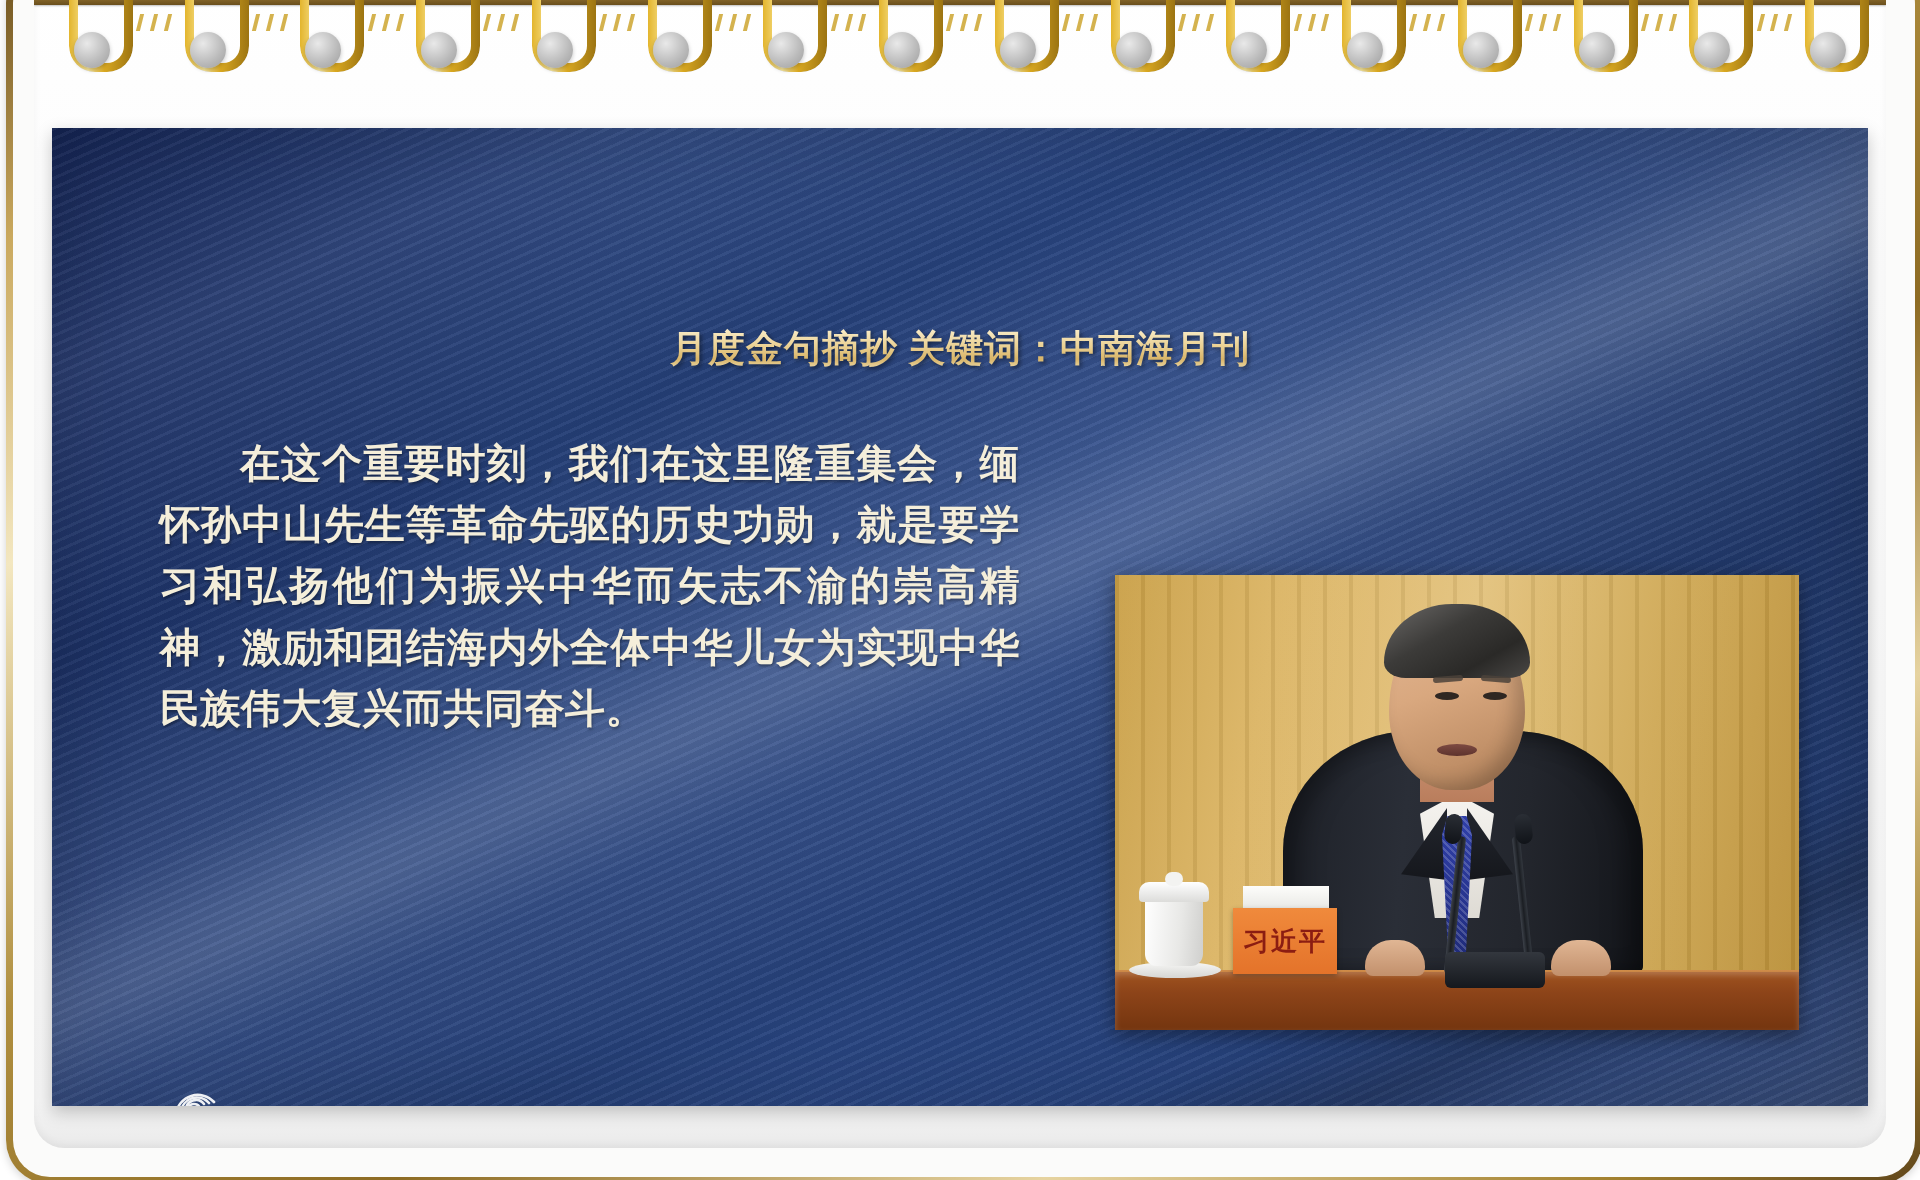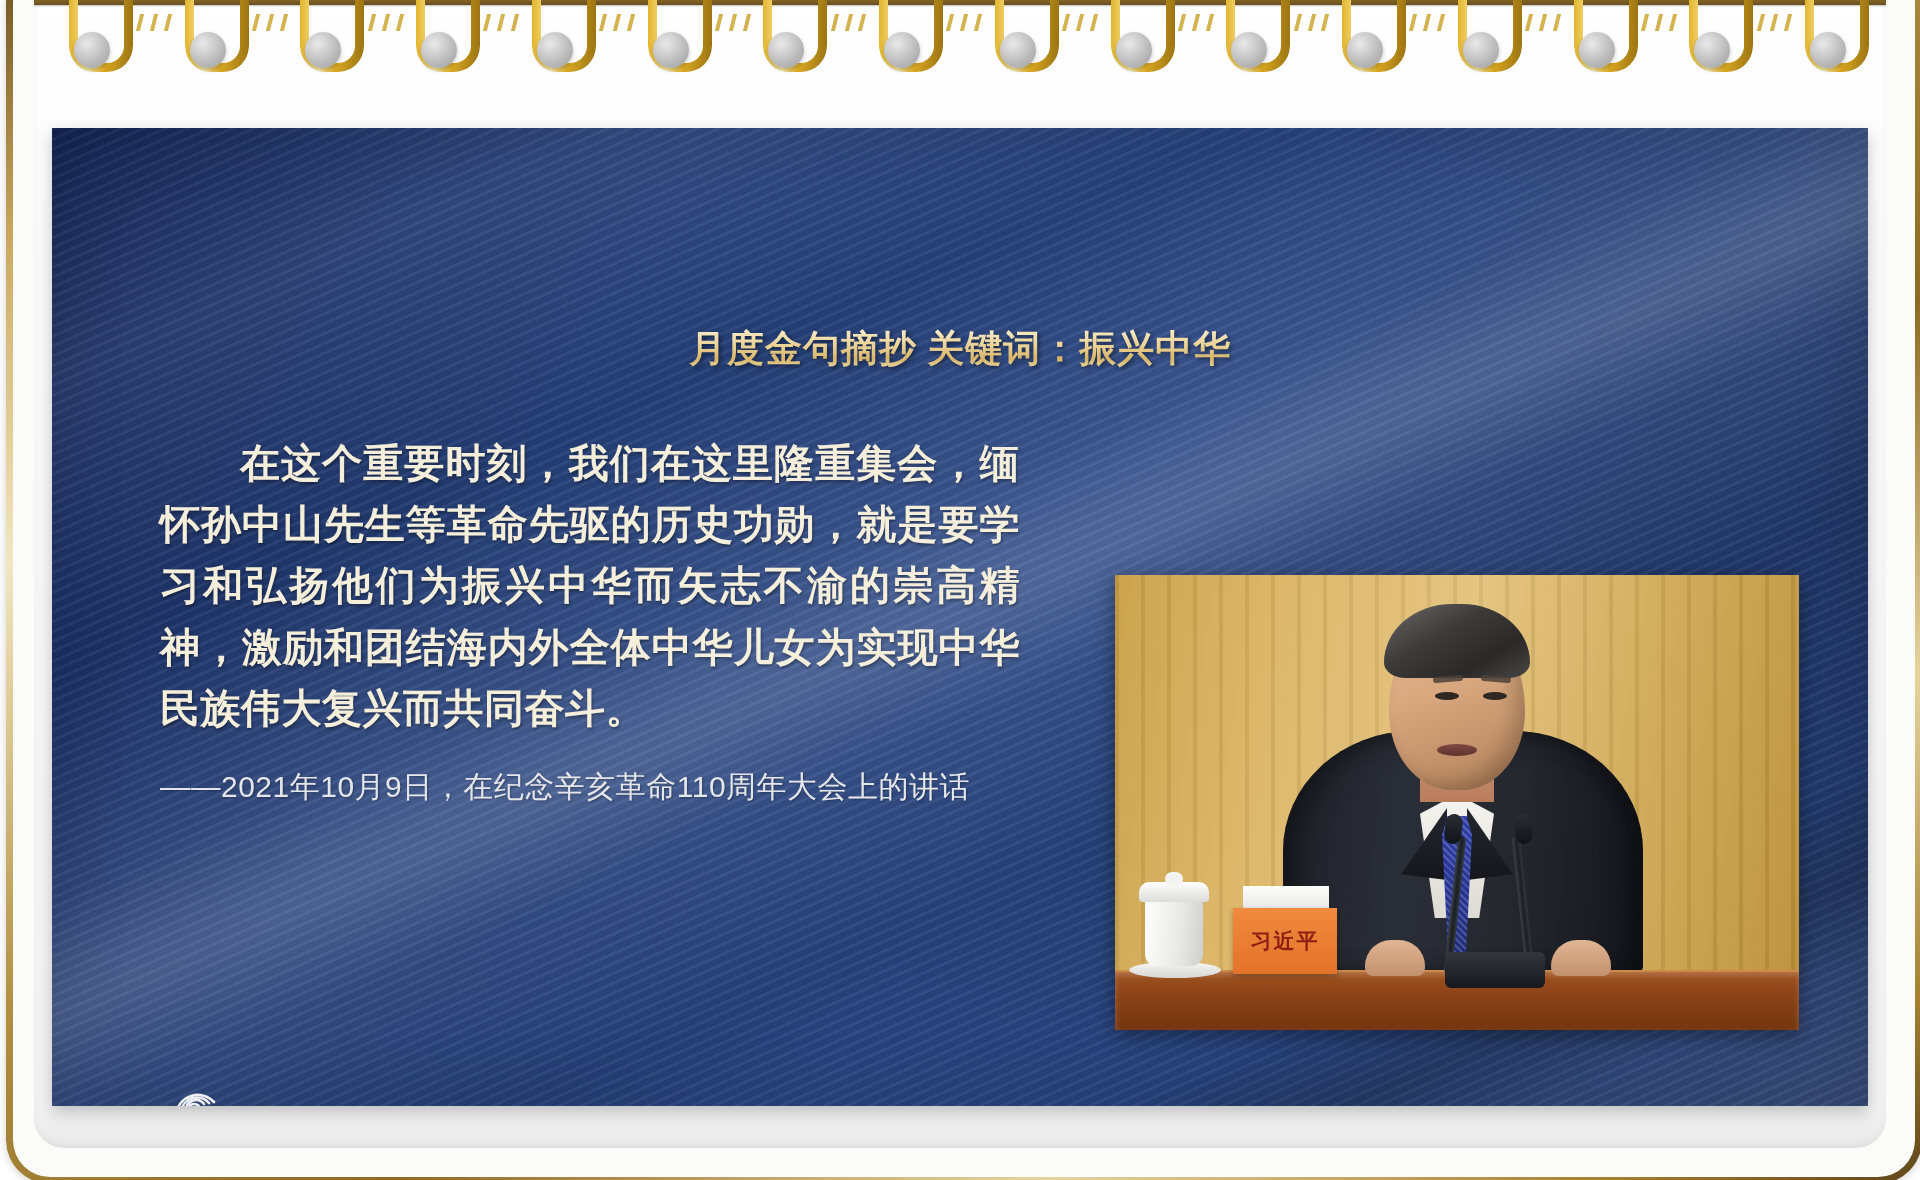--- a/index.html
+++ b/index.html
@@ -335,21 +335,21 @@
   }
   .ph-nameplate {
     position: absolute; left: 118px; bottom: 56px;
     width: 104px; height: 66px;
     background: linear-gradient(#f08a3c, #e4732a);
     box-shadow: 0 2px 5px rgba(0,0,0,.3);
     display: flex; align-items: center; justify-content: center;
   }
   .ph-nameplate-text {
     font-family: "Liberation Serif", "DejaVu Serif", serif;
-    font-size: 21px;
+    font-size: 26px;
     font-weight: 700;
     color: #8b1d12;
     letter-spacing: 2px;
   }
   .ph-nameplate-card {
     position: absolute; left: 128px; bottom: 118px;
     width: 86px; height: 26px;
     background: linear-gradient(#fdfdfb, #e6e6e2);
   }
 
@@ -448,25 +448,24 @@
         <div class="ring-tick" style="left: 1752.34px;"></div>
         <div class="ring" style="left: 1771px;"></div>
         <div class="ring-dot" style="left: 1776px;"></div>
       </div>
   </div>
 
   <div class="blue-card">
     <div class="sheen"></div>
 
 
-    <div class="subtitle">月度金句摘抄  关键词：振兴中华</div>
+    <div class="subtitle">月度金句摘抄  关键词：中南海月刊</div>
 
     <div class="quote-block">
       <p class="quote-para">在这个重要时刻，我们在这里隆重集会，缅怀孙中山先生等革命先驱的历史功勋，就是要学习和弘扬他们为振兴中华而矢志不渝的崇高精神，激励和团结海内外全体中华儿女为实现中华民族伟大复兴而共同奋斗。</p>
-      <p class="attribution">——2021年10月9日，在纪念辛亥革命110周年大会上的讲话</p>
     </div>
 
     <div class="photo">
       <div class="ph-curtain"></div>
       <div class="ph-body"></div>
       <div class="ph-shirt"></div>
       <div class="ph-collar-l"></div>
       <div class="ph-collar-r"></div>
       <div class="ph-tie"></div>
       <div class="ph-neck"></div>

